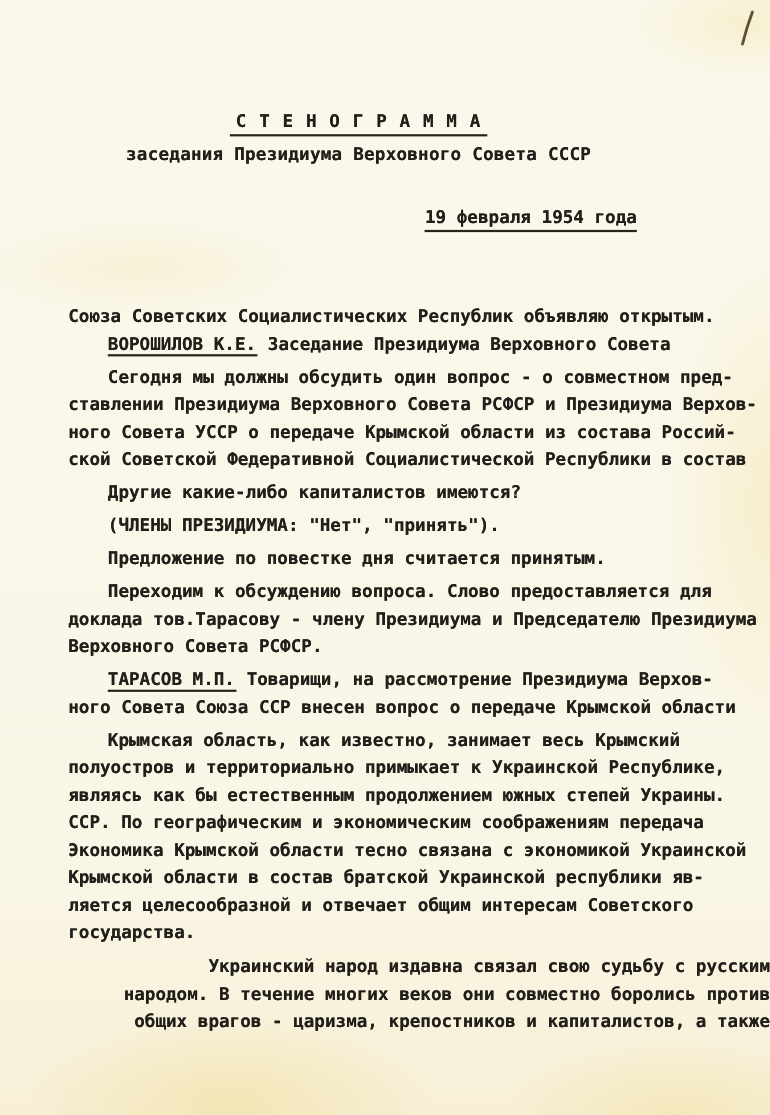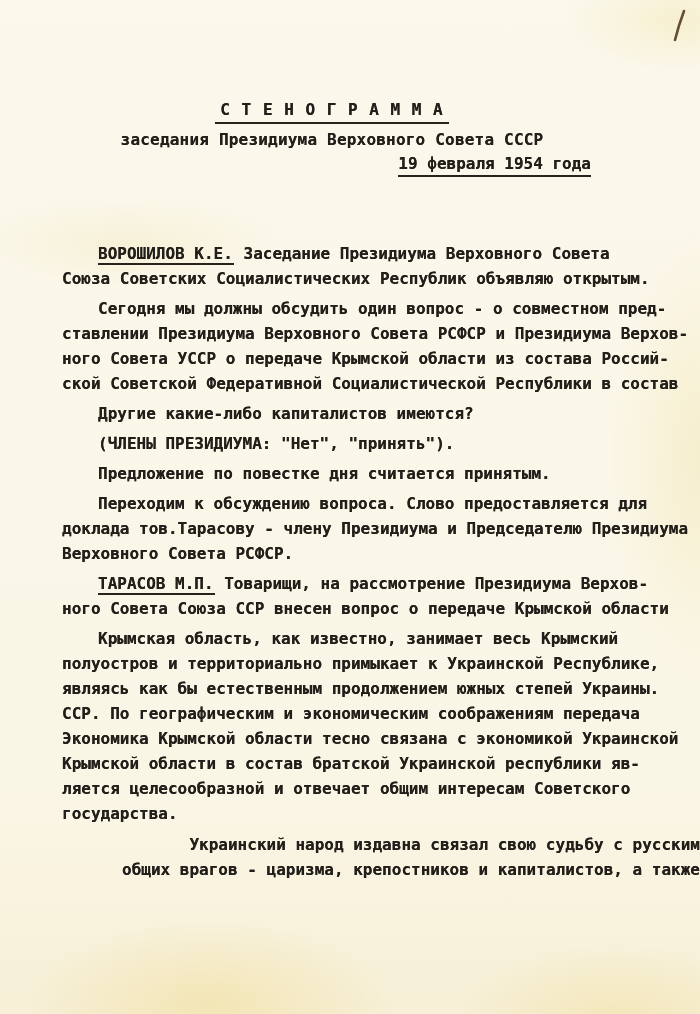--- a/index.html
+++ b/index.html
@@ -14,25 +14,25 @@
       radial-gradient(ellipse 220px 100px at 88% 100%, rgba(238,221,152,0.45), transparent 70%),
       radial-gradient(ellipse 120px 300px at 100% 45%, rgba(240,224,160,0.38), transparent 75%),
       radial-gradient(ellipse 150px 70px  at 97% 2%,  rgba(240,226,165,0.40), transparent 75%),
       radial-gradient(ellipse 200px 60px  at 18% 24%, rgba(242,232,190,0.45), transparent 75%),
       linear-gradient(to bottom, #fbf8ec 0%, #faf6e6 78%, #f7efd6 100%);
     color:#221f1a;
     font-weight:700;
   }
   .ink{ text-shadow:0 0 0.6px rgba(34,31,26,0.85); }
 
-  .header{ padding-top:100px; text-align:center; padding-right:36px; font-size:16px; }
+  .header{ padding-top:100px; text-align:center; padding-right:48px; font-size:16px; }
   .title-line{ letter-spacing:1px; }
   .title-line span{ border-bottom:2px solid #27231d; padding:0 5px 3px 5px; }
   .subtitle-line{ margin-top:11px; letter-spacing:0.2px; }
-  .date-line{ margin-top:5px; text-align:right; padding-right:73px; }
+  .date-line{ margin-top:39px; text-align:right; padding-right:73px; }
   .date-line span{ border-bottom:2px solid #27231d; padding-bottom:2px; }
 
   .doc-body{ margin-top:68px; padding-left:62px; font-size:16px; line-height:25px; }
   .para{ margin-top:5px; }
   .para:first-child{ margin-top:0; }
   .para:nth-of-type(7){ }  
   .para:nth-of-type(9){ margin-top:6px;text-align:right; }
   .line{ white-space:nowrap; }
   .line.first{ padding-left:36px; }
   .speaker{ border-bottom:2px solid #27231d; padding-right:1px; }
@@ -53,22 +53,22 @@
       <span>С Т Е Н О Г Р А М М А</span>
     </div>
     <div class="subtitle-line ink">заседания Президиума Верховного Совета СССР</div>
     <div class="date-line ink">
       <span>19 февраля 1954 года</span>
     </div>
   </div>
 
   <div class="doc-body ink">
       <div class="para">
+        <div class="line">Союза Советских Социалистических Республик объявляю открытым.</div>
         <div class="line first"><span class="speaker">ВОРОШИЛОВ К.Е.</span> Заседание Президиума Верховного Совета</div>
-        <div class="line">Союза Советских Социалистических Республик объявляю открытым.</div>
       </div>
       <div class="para">
         <div class="line first">Сегодня мы должны обсудить один вопрос - о совместном пред-</div>
         <div class="line">ставлении Президиума Верховного Совета РСФСР и Президиума Верхов-</div>
         <div class="line">ного Совета УССР о передаче Крымской области из состава Россий-</div>
         <div class="line">ской Советской Федеративной Социалистической Республики в состав</div>
       </div>
       <div class="para">
         <div class="line first">Другие какие-либо капиталистов имеются?</div>
       </div>
@@ -92,17 +92,18 @@
         <div class="line">полуостров и территориально примыкает к Украинской Республике,</div>
         <div class="line">являясь как бы естественным продолжением южных степей Украины.</div>
         <div class="line">ССР. По географическим и экономическим соображениям передача</div>
         <div class="line">Экономика Крымской области тесно связана с экономикой Украинской</div>
         <div class="line">Крымской области в состав братской Украинской республики яв-</div>
         <div class="line">ляется целесообразной и отвечает общим интересам Советского</div>
         <div class="line">государства.</div>
       </div>
       <div class="para">
         <div class="line first">Украинский народ издавна связал свою судьбу с русским</div>
+        <div class="line">народом. В течение многих веков они совместно боролись против</div>
         <div class="line">общих врагов - царизма, крепостников и капиталистов, а также</div>
       </div>
     </div>
 
 </div>
 
 </body></html>

